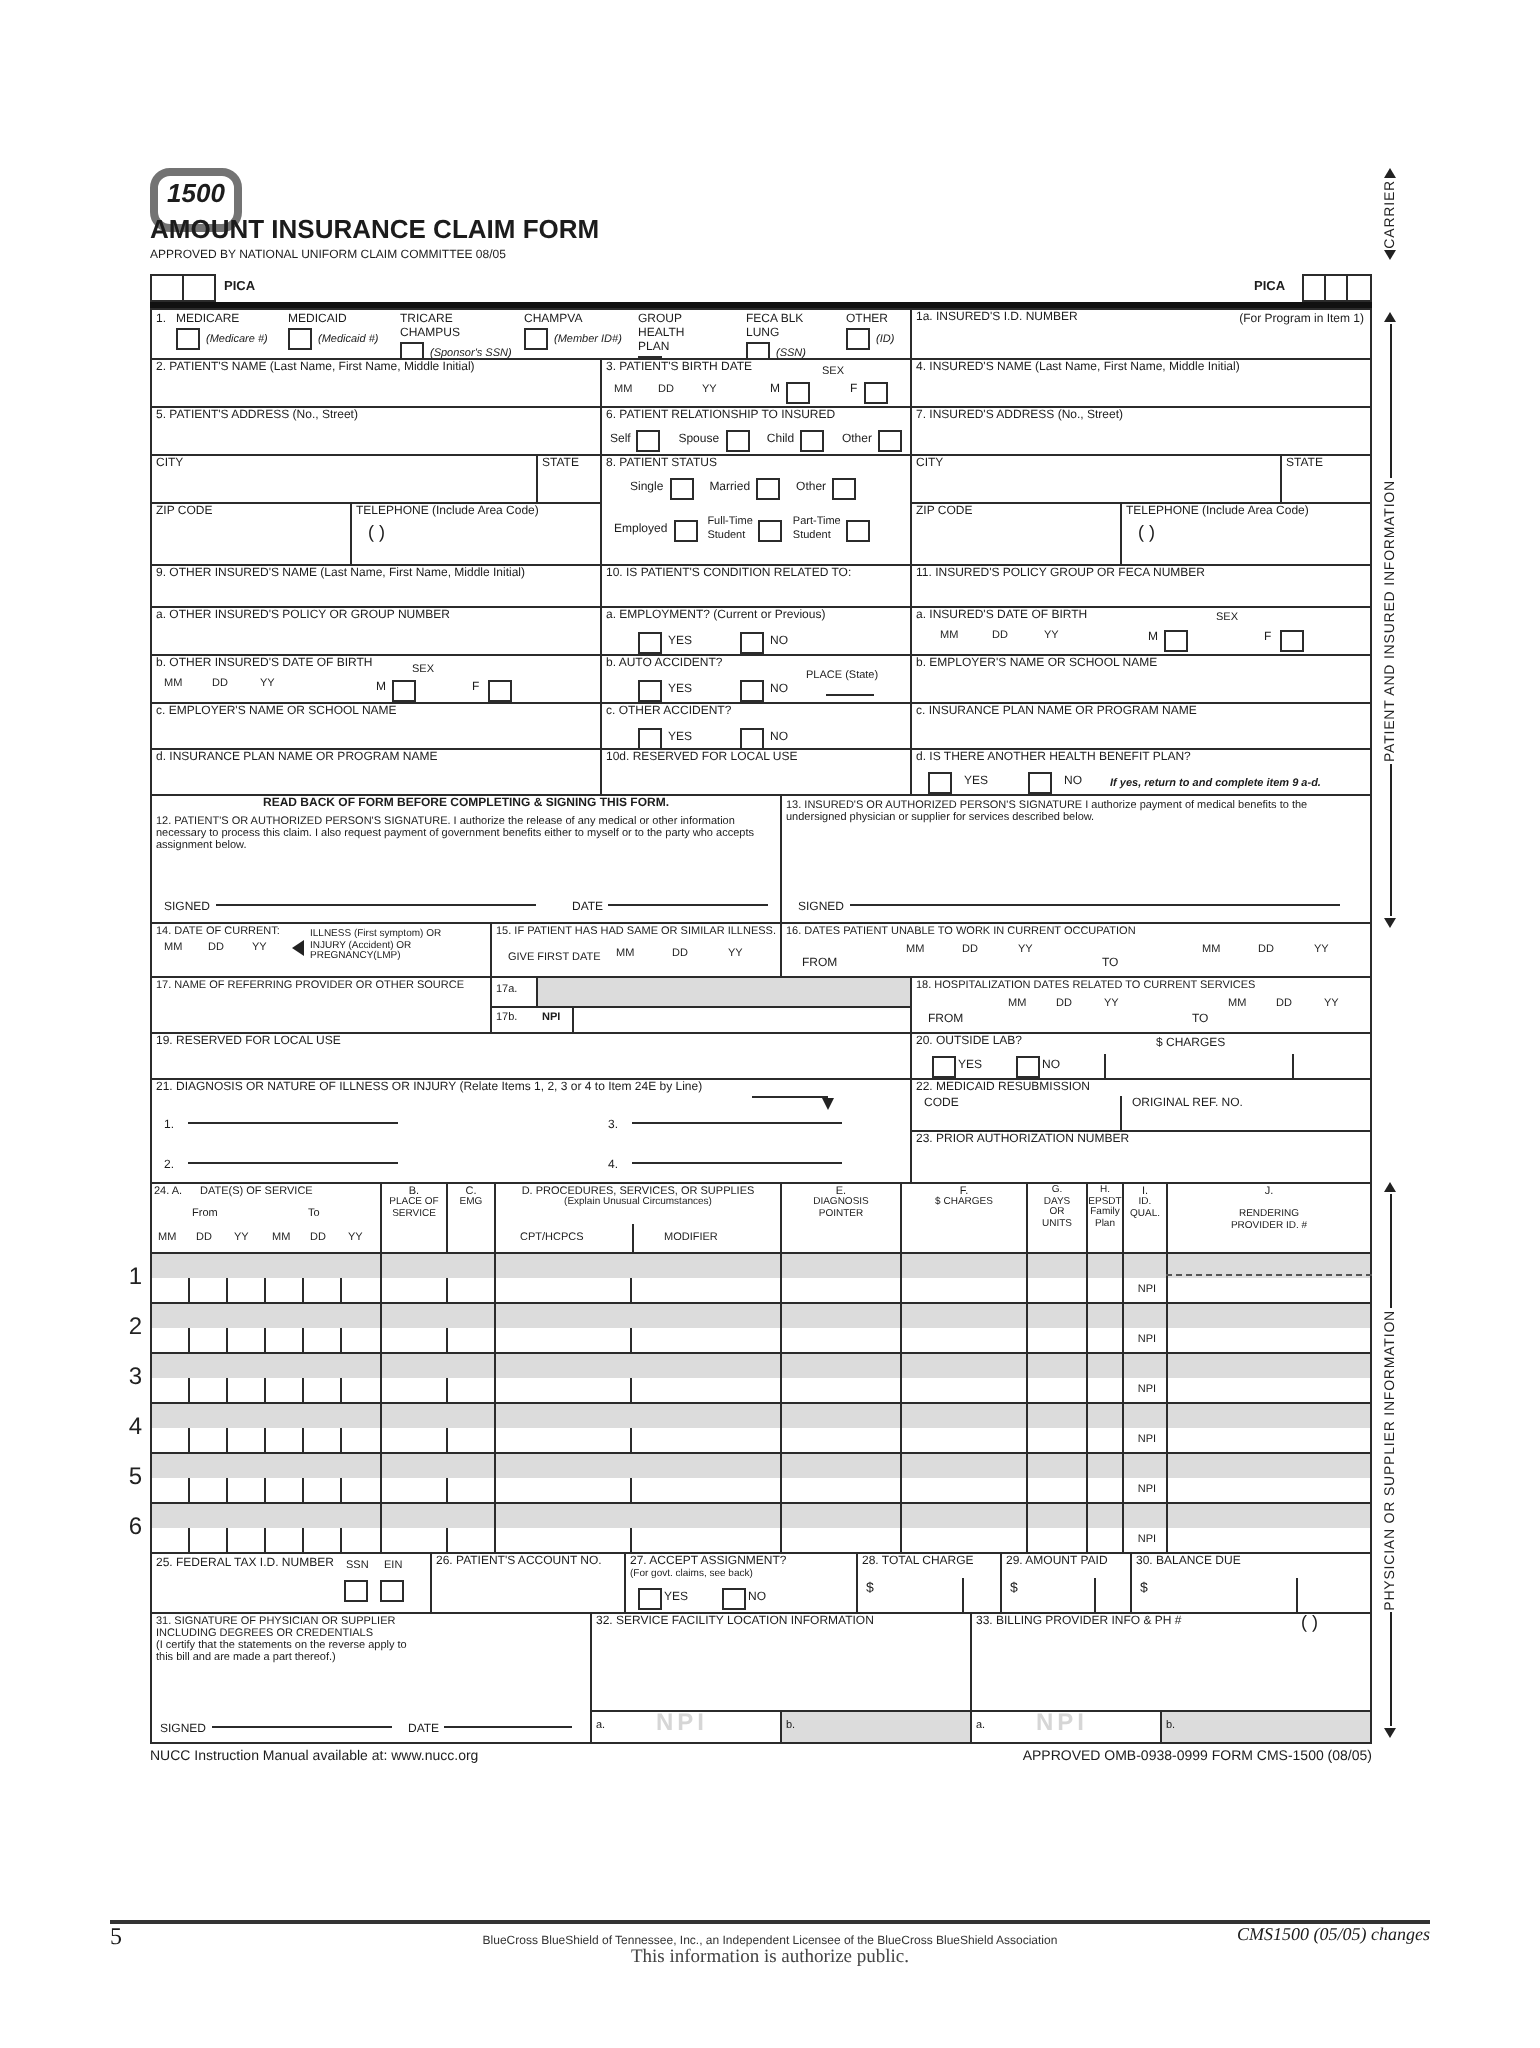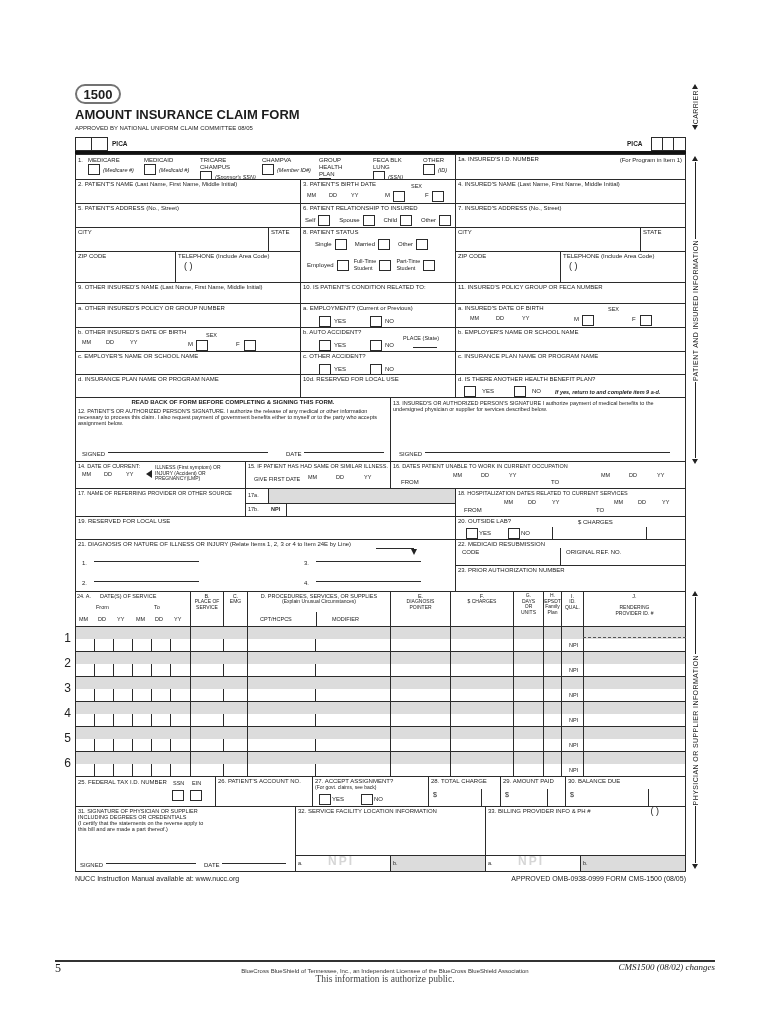--- a/index.html
+++ b/index.html
@@ -36,21 +36,21 @@
     background-size:1px 100%;background-repeat:no-repeat;}
   .npi-s{position:absolute;left:487px;top:15px;width:21px;text-align:center;font-size:5.5px;}
   .rownum{position:absolute;left:58px;width:13px;text-align:right;font-size:12px;color:#222;}
   .npiwm{font-size:12px;font-weight:bold;color:#d6d6d6;letter-spacing:2px;}
 </style>
 </head>
 <body>
 
 <div class="page">
 
-  <div class="nb bld ctr" style="left:75px;top:84px;width:46px;height:20px;border:2px solid #737373;border-radius:10px;font-size:13px;line-height:17px;">1500</div>
+  <div class="nb bld ctr" style="left:75px;top:84px;width:46px;height:32px;border:4px solid #737373;border-radius:10px;font-size:13px;line-height:17px;font-style:italic;">1500</div>
   <div class="nb bld" style="left:75px;top:108px;font-size:13px;line-height:14px;">AMOUNT INSURANCE CLAIM FORM</div>
   <div class="nb" style="left:75px;top:125px;font-size:6px;">APPROVED BY NATIONAL UNIFORM CLAIM COMMITTEE 08/05</div>
 
   <div class="c" style="left:75px;top:137px;width:17px;height:14px;"></div>
   <div class="c" style="left:91px;top:137px;width:17px;height:14px;"></div>
   <div class="nb bld" style="left:112px;top:140px;font-size:6.5px;">PICA</div>
   <div class="nb bld" style="left:627px;top:140px;font-size:6.5px;">PICA</div>
   <div class="c" style="left:651px;top:137px;width:12px;height:14px;"></div>
   <div class="c" style="left:662px;top:137px;width:12px;height:14px;"></div>
   <div class="c" style="left:673px;top:137px;width:13px;height:14px;"></div>
@@ -567,15 +567,15 @@
     <div class="vln"></div>
     <span class="vt">PHYSICIAN OR SUPPLIER INFORMATION</span>
     <div class="vln"></div>
     <div class="tri-d"></div>
   </div>
 
   <div class="abs" style="left:55px;top:960px;width:660px;height:2px;background:#333;"></div>
   <div class="nb" style="left:55px;top:965px;font-family:'Liberation Serif',serif;font-size:12px;">5</div>
   <div class="nb ctr" style="left:135px;top:968px;width:500px;font-size:6px;color:#333;">BlueCross BlueShield of Tennessee, Inc., an Independent Licensee of the BlueCross BlueShield Association</div>
   <div class="nb ctr" style="left:135px;top:976px;width:500px;font-family:'Liberation Serif',serif;font-size:9.5px;color:#444;">This information is authorize public.</div>
-  <div class="nb it" style="left:465px;top:964px;width:250px;text-align:right;font-family:'Liberation Serif',serif;font-size:9px;">CMS1500 (08/02) changes</div>
+  <div class="nb it" style="left:465px;top:964px;width:250px;text-align:right;font-family:'Liberation Serif',serif;font-size:9px;">CMS1500 (05/05) changes</div>
 
 </div>
 
 </body></html>

